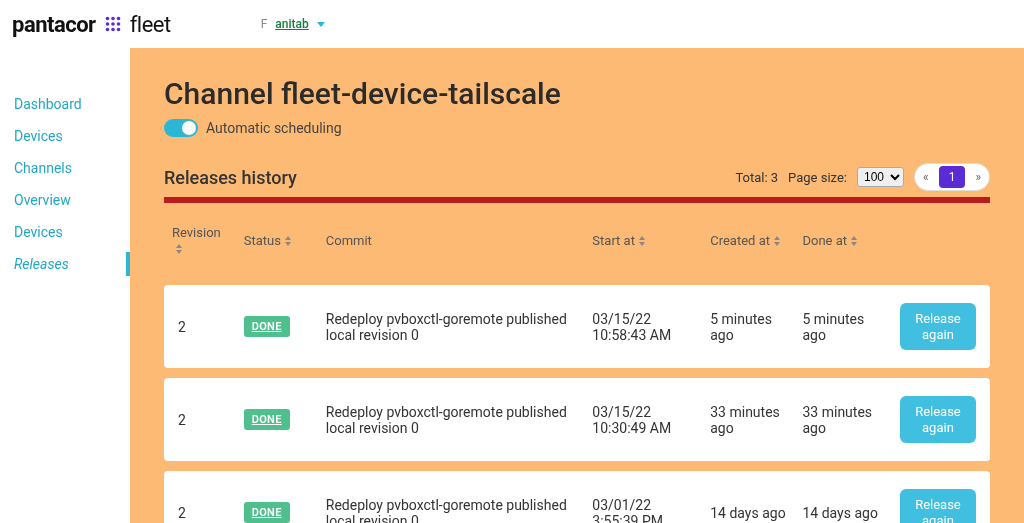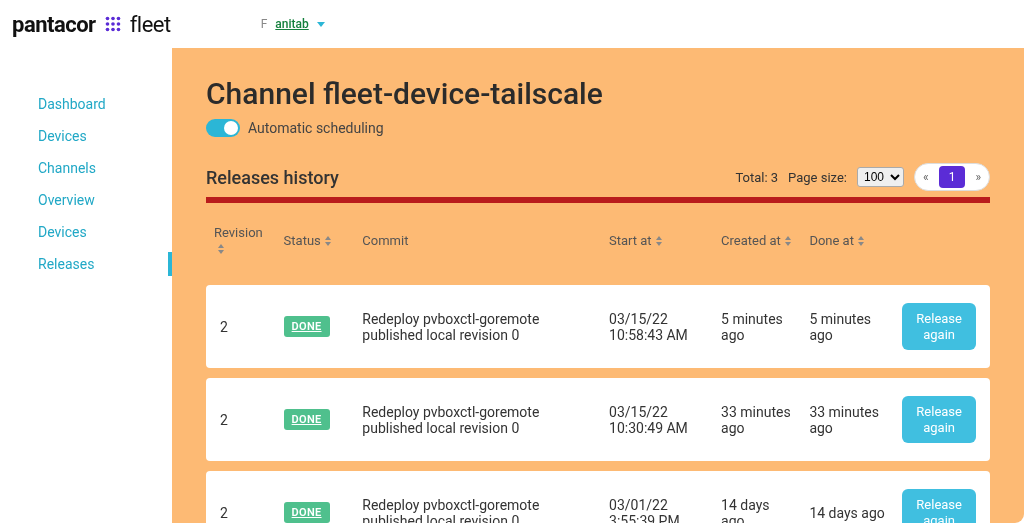--- a/index.html
+++ b/index.html
@@ -1,29 +1,29 @@
 <!DOCTYPE html>
 <html><head>
 <meta charset="utf-8">
 <style>
   * { box-sizing: border-box; margin: 0; padding: 0; }
   body { font-family: -apple-system, BlinkMacSystemFont, "Segoe UI", Roboto, sans-serif; background: #fff; color: #333; font-size: 14px; }
-  .app { display: flex; flex-direction: column; height: 523px; width: 1024px; overflow: hidden; border-radius: 9px; }
+  .app { display: flex; flex-direction: column; height: 523px; width: 1024px; overflow: hidden; }
   .topbar { display: flex; align-items: center; height: 48px; padding: 0 12px; background: #fff; }
   .brand { display: flex; align-items: center; gap: 6px; font-size: 22px; font-weight: 400; color: #111; letter-spacing: -0.5px; }
   .brand b { font-weight: 700; }
   .brand-icon { width: 22px; height: 22px; display:inline-block; }
   .top-user { margin-left: 90px; font-size: 12px; color: #888; display: flex; align-items: center; gap: 8px; }
   .top-user .username { color: #15803d; font-weight: 500; text-decoration: underline; }
   .caret { width: 0; height: 0; border-left: 4px solid transparent; border-right: 4px solid transparent; border-top: 5px solid #2bb6d6; display:inline-block; }
   .shell { display: flex; flex: 1; min-height: 0; }
-  .sidebar { width: 148px; background: #fff; padding-top: 40px; position: relative; margin-left: 24px; }
+  .sidebar { width: 130px; background: #fff; padding-top: 40px; position: relative; }
   .nav-item { display: block; padding: 8px 14px; color: #21a8c6; font-size: 14px; cursor: pointer; }
   .nav-section { padding: 18px 14px 6px; color: #222; font-weight: 600; font-size: 14px; }
-  .nav-item.active { position: relative; }
+  .nav-item.active { position: relative; font-style: italic; }
   .nav-item.active::after { content:""; position:absolute; right:0; top:4px; bottom:4px; width:4px; background:#2bb6d6; }
   .main { flex: 1; background: #fdba74; padding: 28px 34px 20px; overflow: auto; }
   h1.title { font-size: 30px; font-weight: 500; color: #2b2b2b; margin-bottom: 8px; }
   .auto-row { display: flex; align-items: center; gap: 8px; color: #444; font-size: 14px; margin-bottom: 26px; }
   .toggle { width: 34px; height: 18px; background: #2bb6d6; border-radius: 9px; position: relative; }
   .toggle::after { content:""; position:absolute; right:2px; top:2px; width:14px; height:14px; background:#fff; border-radius:50%; }
   .section-head { display:flex; align-items:center; justify-content:space-between; border-bottom:6px solid #b91c1c; padding-bottom:6px; margin-bottom:10px; }
   .section-head h2 { font-size:18px; font-weight:500; color:#333; }
   .pager-block { display:flex; align-items:center; gap:10px; font-size:13px; color:#333; }
   .pager-block select { border:1px solid #aaa; border-radius:3px; padding:1px 2px; font-size:12px; }

